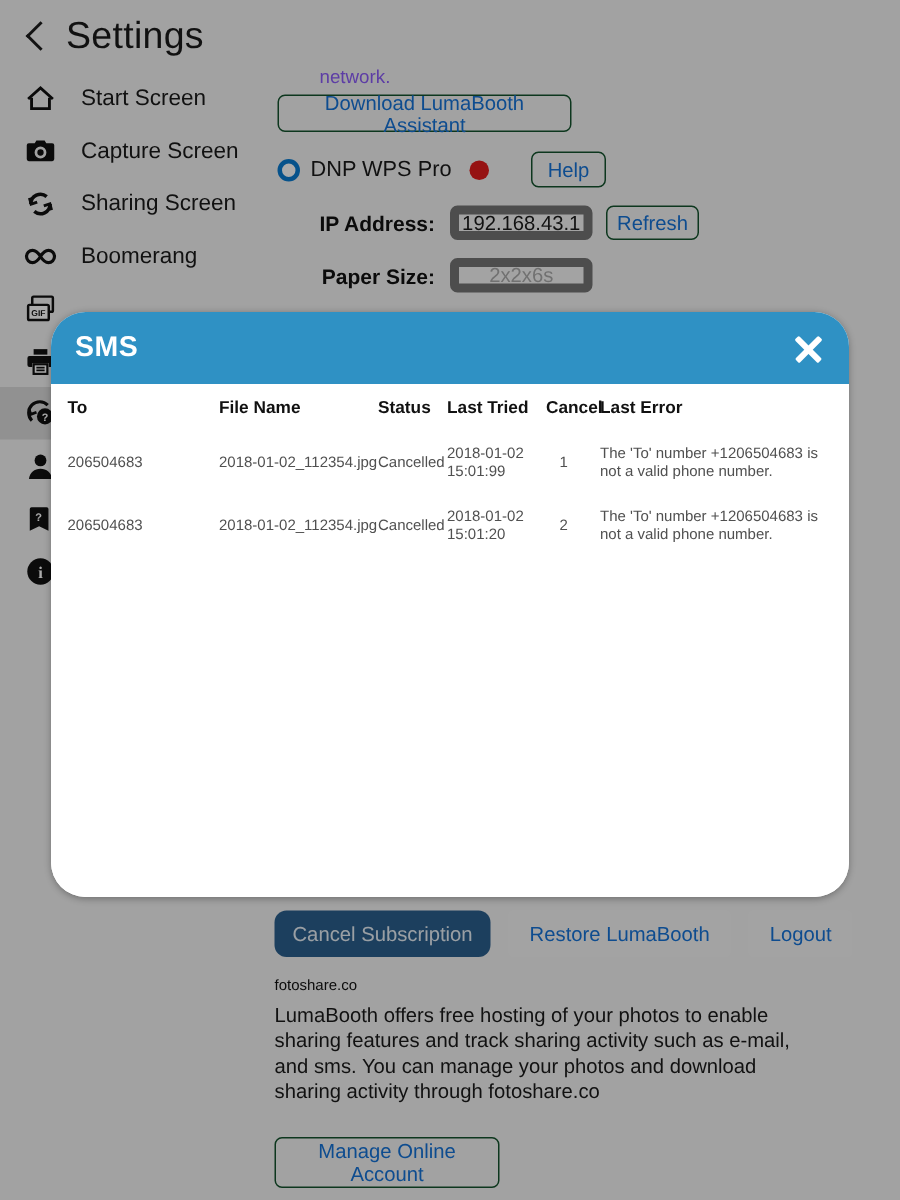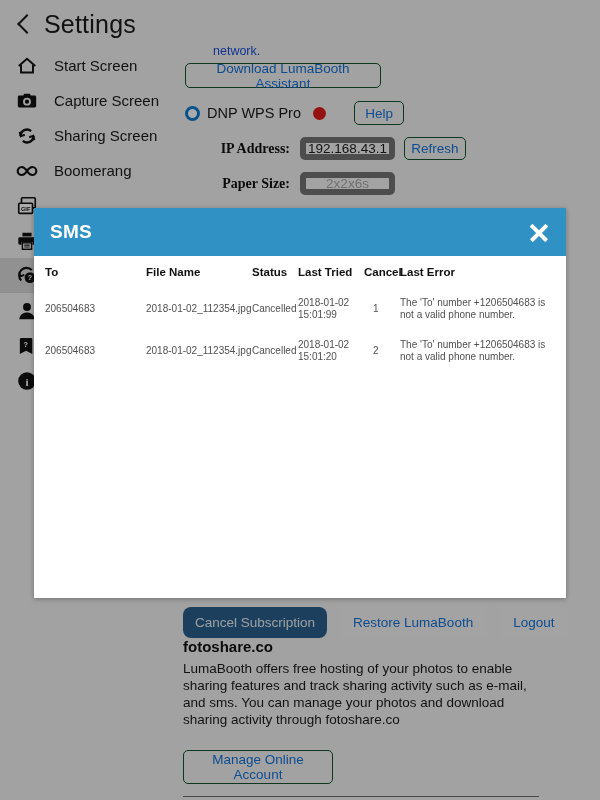--- a/index.html
+++ b/index.html
@@ -83,21 +83,21 @@
   }
 
   
   .panel {
     position: absolute;
     top: 44px; left: 185px;
     width: 415px;
   }
   .panel-note {
     font-size: 12.5px;
-    color: #1d4ed8;
+    color: #8b5cf6;
     line-height: 15px;
     height: 14px;
     overflow: hidden;
     padding-left: 28px;
   }
   .btn-outline {
     display: inline-flex;
     align-items: center; justify-content: center;
     border: 1px solid #14532d;
     border-radius: 5px;
@@ -121,21 +121,21 @@
   .printer-name { font-size: 14.5px; color: #1a1a1a; margin-right: 12px; }
   .status-dot {
     width: 13px; height: 13px; border-radius: 50%;
     background: #e01b1b; flex: none; margin-right: 28px;
   }
   #help-btn { width: 50px; height: 24px; }
 
   .field-row { margin-top: 12px; display: flex; align-items: center; }
   .field-label {
     font-size: 14px; font-weight: bold; color: #111;
-    width: 105px; text-align: right; margin-right: 10px; font-family: Liberation Serif, serif;
+    width: 105px; text-align: right; margin-right: 10px;
   }
   .field-box {
     width: 95px; height: 23px;
     border: 6px solid #737373;
     border-radius: 5px;
     background: rgba(255,255,255,0.18);
     display: flex; align-items: center; justify-content: center;
     font-size: 13.5px;
     color: #1a1a1a;
   }
@@ -161,22 +161,23 @@
   .btn-flat {
     background: rgba(255,255,255,0.20);
     color: #1572d6;
     font-size: 13.5px;
     border: none;
     border-radius: 3px;
     padding: 8px 14px;
     font-family: "Liberation Sans", sans-serif;
   }
   .sect-title {
-    font-size: 15px;
-    font-weight: bold;
+    margin-top: 14px;
+    font-size: 10px;
+    font-weight: normal;
     color: #111;
   }
   .sect-body {
     margin-top: 5px;
     font-size: 13.5px;
     line-height: 17px;
     color: #1a1a1a;
     width: 356px;
   }
   #manage-btn { margin-top: 22px; width: 150px; height: 34px; }
@@ -189,20 +190,21 @@
   
   .modal {
     position: absolute;
     left: 34px; top: 208px;
     width: 532px; height: 390px;
     background: #ffffff;
     z-index: 100;
     box-shadow: 0 1px 5px rgba(0,0,0,0.30);
     display: flex; flex-direction: column;
     overflow: hidden;
+    border-radius: 23px;
   }
   .modal-head {
     height: 48px;
     background: #2f91c4;
     display: flex; align-items: center;
     padding: 0 14px 0 16px;
     flex: none;
   }
   .modal-title {
     color: #ffffff;

